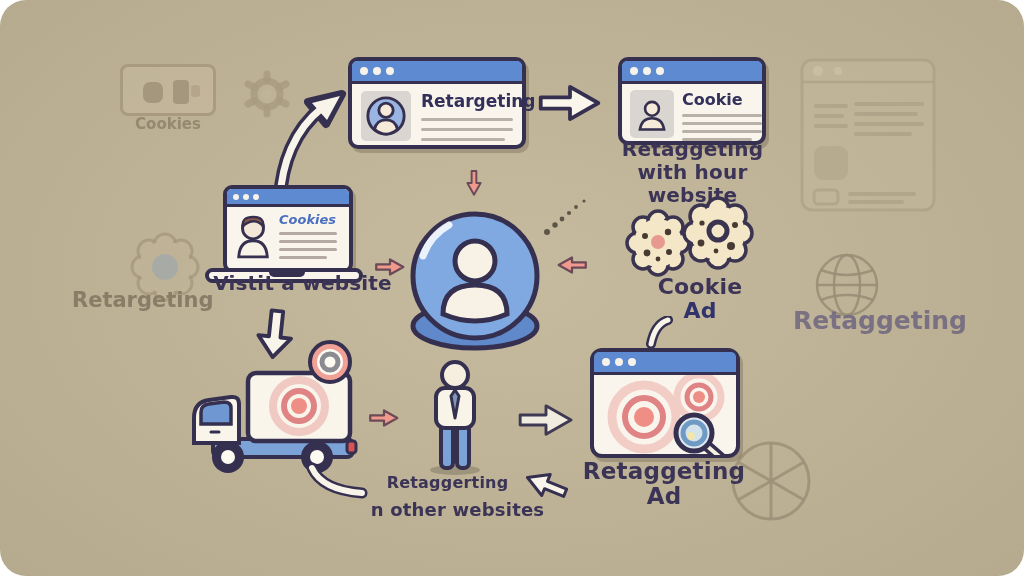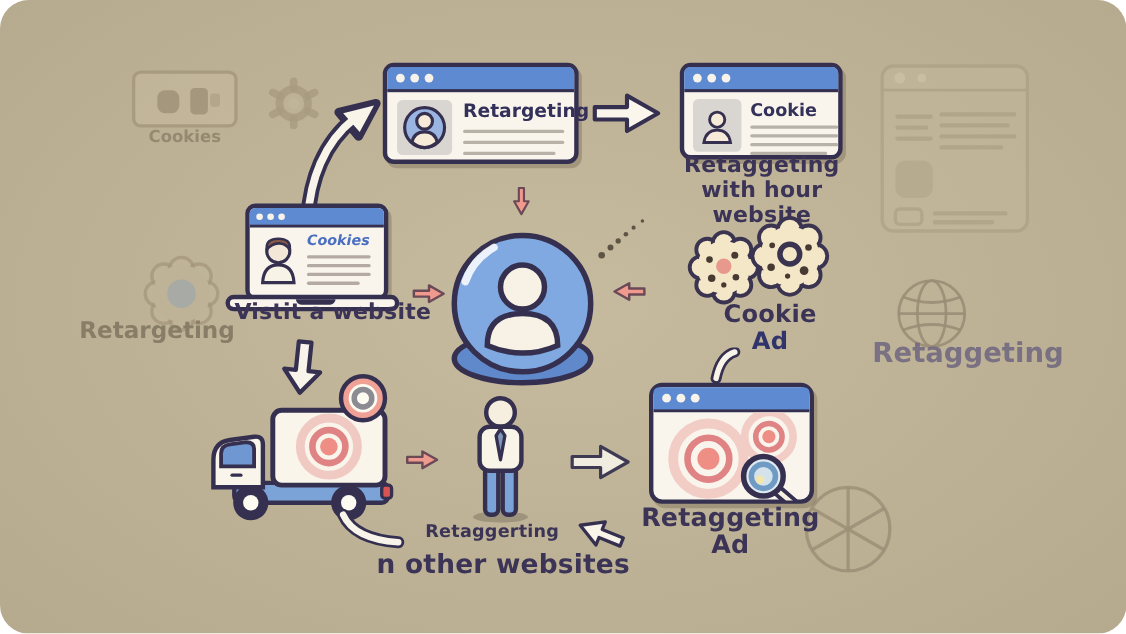--- a/index.html
+++ b/index.html
@@ -343,18 +343,18 @@
       <line x1="113" y1="71" x2="127" y2="83" stroke="#f6f0e0" stroke-width="4" stroke-linecap="round"></line>
       <circle cx="100" cy="58" r="18" fill="#dfe9f0" stroke="#35304f" stroke-width="5"></circle>
       <circle cx="100" cy="58" r="11" fill="#d4e2ec" stroke="#6f9ac4" stroke-width="5"></circle>
       <circle cx="97" cy="61" r="4" fill="#f0e6ae"></circle>
     </svg>
   </div>
   <div class="cap" style="left:578px;top:458px;width:172px;font-size:23px;">Retaggeting</div>
   <div class="cap" style="left:578px;top:483px;width:172px;font-size:23px;">Ad</div>
 
   <div class="cap" style="left:355px;top:474px;width:185px;font-size:16px;">Retaggerting</div>
-  <div class="cap" style="left:340px;top:500px;width:235px;font-size:24px;">n other websites</div>
+  <div class="cap" style="left:340px;top:500px;width:235px;font-size:18px;">n other websites</div>
   <svg class="abs" style="left:522px;top:470px;transform:rotate(202deg);" width="48" height="30" viewBox="0 0 72 44">
     <path d="M 5 16 L 36 16 L 36 5 L 66 22 L 36 39 L 36 28 L 5 28 Z" fill="#f8f4e9" stroke="#35304f" stroke-width="4.5" stroke-linejoin="round"></path>
   </svg>
 
 </div>
 
 </body></html>

